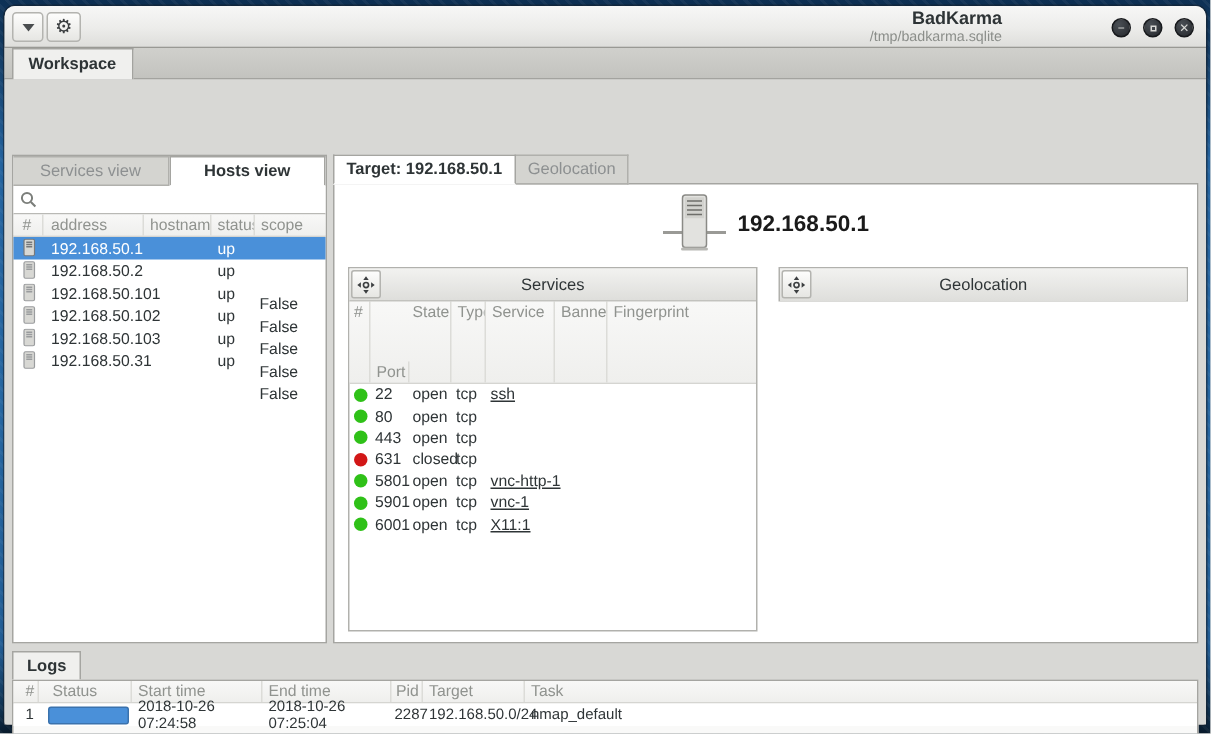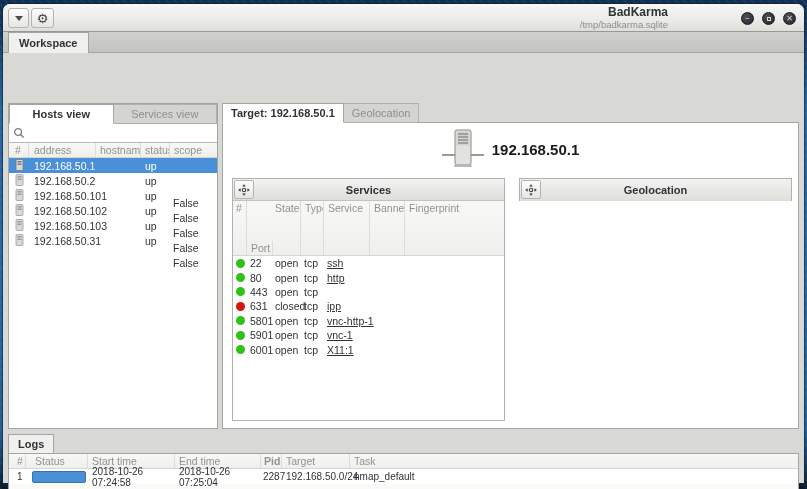--- a/index.html
+++ b/index.html
@@ -112,21 +112,21 @@
   .host-ip { font-weight:bold; font-size:15px; color:#1a1a1a; }
 
   .sectionbox { position:absolute; border:1px solid #b1b1ad; }
   .services-box { left:9px; top:55px; width:273px; bottom:7px; }
   .geo-box { left:296px; top:55px; width:273px; height:23px; }
   .section-header {
     position:relative; height:22px;
     background:linear-gradient(180deg,#f2f2f0,#dededb);
     border-bottom:1px solid #c2c2be;
     display:flex; align-items:center; justify-content:center;
-    font-weight:bold; font-size:11px; color:#2e3436;
+    font-weight:normal; font-size:11px; color:#2e3436;
   }
   .geo-box .section-header { border-bottom:none; }
   .expander-btn {
     position:absolute; left:1px; top:1px; width:20px; height:19px;
     background:linear-gradient(180deg,#fdfdfc,#e6e6e3);
     border:1px solid #b4b4b0; border-radius:2px;
     display:flex; align-items:center; justify-content:center;
   }
   .svc-head { font-size:10.5px; }
   .svc-head .c0{width:14px; padding-left:3px;} .svc-head .c1{width:26px;margin-top:40px;}
@@ -143,21 +143,21 @@
     position:absolute; left:5px; top:381px; height:19px; padding:0 9px;
     background:#f0f0ee; border:1px solid #a5a5a1; border-bottom:none;
     display:flex; align-items:center; font-weight:bold; font-size:11px; z-index:2;
   }
   .logs-content {
     position:absolute; left:5px; top:400px; right:5px; height:73px;
     background:#f9f9f8; border:1px solid #a5a5a1;
   }
   .logs-head { font-size:10.5px; }
   .logs-head .c0{width:17px; padding-left:8px;} .logs-head .c1{width:62px; padding-left:9px;}
-  .logs-head .c2{width:87px;} .logs-head .c3{width:86px;} .logs-head .c4{width:21px; padding-left:3px;font-weight:bold;}
+  .logs-head .c2{width:87px;} .logs-head .c3{width:86px;} .logs-head .c4{width:21px; padding-left:3px;}
   .logs-head .c5{width:68px;} .logs-head .c6{flex:1; border-right:none;}
   .lrow { display:flex; height:15px; align-items:center; font-size:10px; background:#fff; }
   .lrow .n { width:17px; padding-left:8px; }
   .lrow .bar-cell { width:62px; display:flex; align-items:center; }
   .progressbar { margin-left:6px; width:54px; height:12px; border:1px solid #3a72ad; border-radius:2px; }
   .lrow .t1 { width:87px; padding-left:4px; } .lrow .t2 { width:86px; padding-left:4px; }
   .lrow .pid { width:21px; padding-left:2px; } .lrow .tg { width:68px; padding-left:4px; }
   .lrow .tk { flex:1; padding-left:4px; }
 </style>
 </head>
@@ -192,22 +192,22 @@
   </div>
 
   <div class="nb-main-header">
     <div class="tab-workspace">Workspace</div>
   </div>
 
   <div class="page">
 
     <div class="panel hosts-panel">
       <div class="tabstrip">
+        <div class="itab inactive">Services view</div>
         <div class="itab active">Hosts view</div>
-        <div class="itab inactive">Services view</div>
       </div>
       <div class="search-entry">
         <svg width="12" height="12" viewBox="0 0 12 12">
           <circle cx="5" cy="5" r="3.4" fill="none" stroke="#7b7e7a" stroke-width="1.3"></circle>
           <line x1="7.6" y1="7.6" x2="10.6" y2="10.6" stroke="#7b7e7a" stroke-width="1.4"></line>
         </svg>
         <input value="" style="">
       </div>
       <div class="thead hosts-head">
         <span class="c0">#</span>
@@ -351,38 +351,36 @@
               <span class="ty">tcp</span>
               <span class="sv">ssh</span>
             </div>
             <div class="srow">
               <span class="dotc">
                   <span class="dot" style="background: rgb(47, 193, 24);"></span>
                 </span>
               <span class="p">80</span>
               <span class="st">open</span>
               <span class="ty">tcp</span>
-              <span class="sv">http</span>
             </div>
             <div class="srow">
               <span class="dotc">
                   <span class="dot" style="background: rgb(47, 193, 24);"></span>
                 </span>
               <span class="p">443</span>
               <span class="st">open</span>
               <span class="ty">tcp</span>
             </div>
             <div class="srow">
               <span class="dotc">
                   <span class="dot" style="background: rgb(210, 23, 23);"></span>
                 </span>
               <span class="p">631</span>
               <span class="st">closed</span>
               <span class="ty">tcp</span>
-              <span class="sv">ipp</span>
             </div>
             <div class="srow">
               <span class="dotc">
                   <span class="dot" style="background: rgb(47, 193, 24);"></span>
                 </span>
               <span class="p">5801</span>
               <span class="st">open</span>
               <span class="ty">tcp</span>
               <span class="sv">vnc-http-1</span>
             </div>

